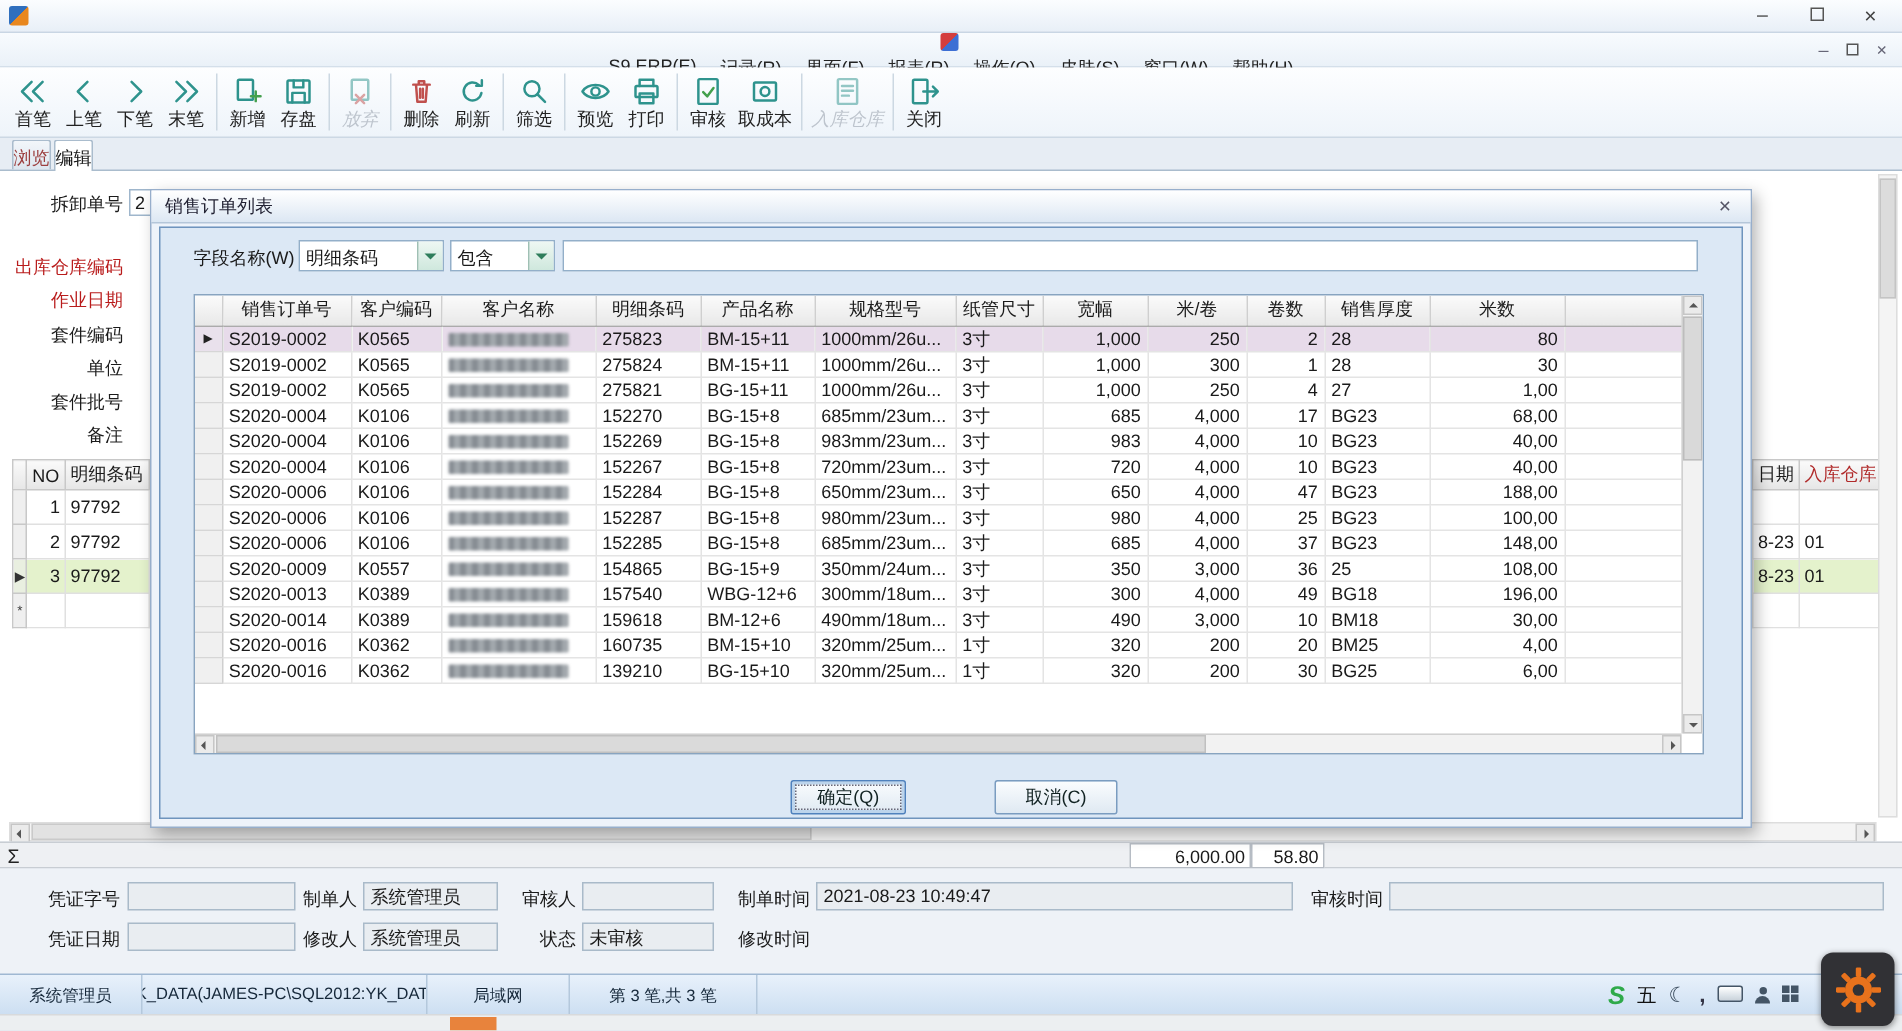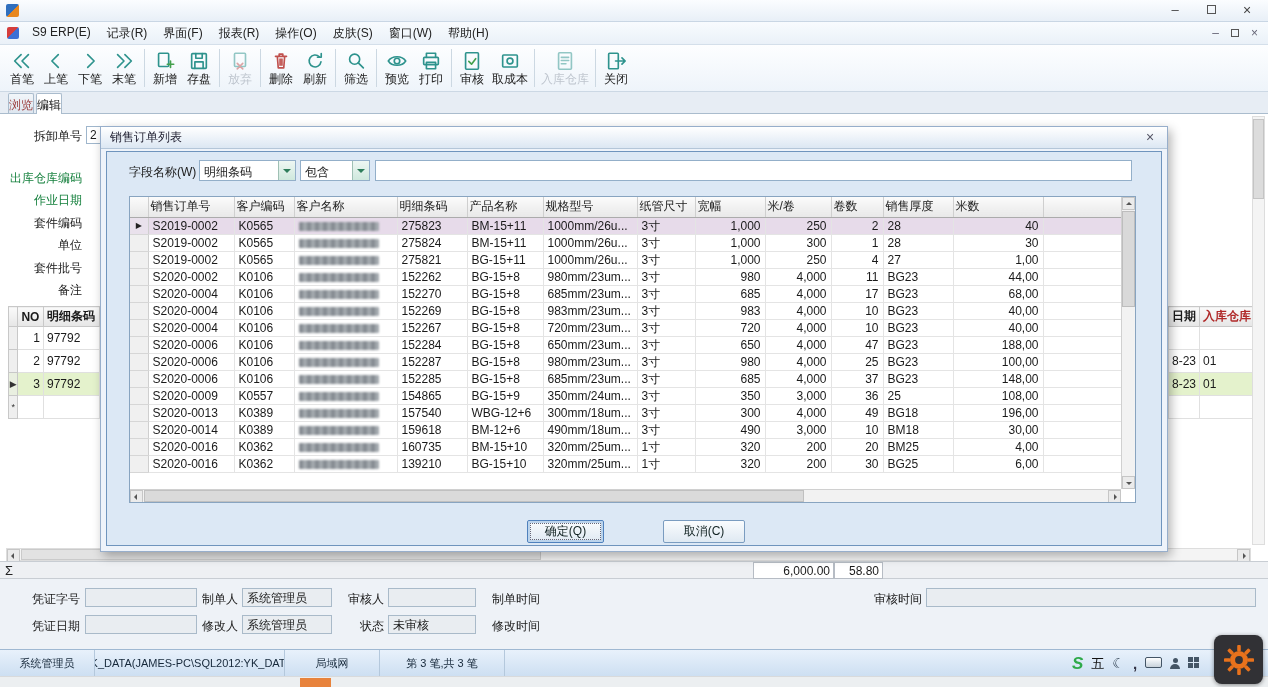--- a/index.html
+++ b/index.html
@@ -10,53 +10,53 @@
   
   .titlebar { position:absolute; top:0; left:0; right:0; height:22px; background:linear-gradient(#fbfdff,#e8eff7); border-bottom:1px solid #c9d6e4; display:flex; align-items:center; padding:0 6px; }
   .app-icon { width:13px; height:13px; margin-right:5px; border-radius:2px; background:linear-gradient(135deg,#2f6fbe 50%,#e8871e 50%); flex:0 0 auto; }
   .wtitle { font-size:12px; color:#333; white-space:nowrap; }
   .wc { position:absolute; top:0; width:34px; height:21px; text-align:center; line-height:20px; color:#444; font-size:13px; cursor:default; }
   .wc-min { right:76px; } .wc-max { right:40px; } .wc-close { right:4px; font-size:14px; }
   .maxbox { display:inline-block; width:9px; height:9px; border:1px solid #555; margin-top:5px; }
   .maxbox.small { width:8px; height:8px; margin-top:4px; }
 
   
-  .menubar { position:absolute; top:22px; left:0; right:0; height:23px; background:linear-gradient(#f8fbfe,#eaf1f8); border-bottom:1px solid #d4dfea; display:flex; align-items:center; padding:0 4px; }
+  .menubar { position:absolute; top:22px; left:0; right:0; height:23px; background:linear-gradient(#f8fbfe,#eaf1f8); border-bottom:1px solid #d4dfea; display:flex; align-items:center; padding:0 4px;flex-direction:column; }
   .menu-logo { width:12px; height:12px; margin:0 5px 0 3px; background:linear-gradient(135deg,#d43d3d 50%,#3d6fd4 50%); border-radius:2px; flex:0 0 auto; }
   .menu-items { display:flex; }
   .mitem { padding:3px 8px; font-size:12px; color:#222; white-space:nowrap; }
   .mdi-controls { position:absolute; right:10px; top:3px; display:flex; gap:12px; color:#667; font-size:12px; align-items:center; }
 
   
   .toolbar { position:absolute; top:45px; left:0; right:0; height:47px; background:linear-gradient(#fdfeff,#eef4fa); border-bottom:1px solid #ccd8e4; display:flex; align-items:center; padding:0 5px; }
   .tbtn { display:flex; flex-direction:column; align-items:center; justify-content:center; min-width:34px; padding:2px 3px; gap:1px; }
   .tb-svg { width:22px; height:22px; }
   .tb-svg * { stroke:#2e938d; fill:none; stroke-width:1.8; stroke-linecap:round; stroke-linejoin:round; }
   .tb-svg .g { stroke:#44a04d; }
   .tb-svg .r { stroke:#c0504d; }
   .tlabel { font-size:12px; color:#222; line-height:13px; white-space:nowrap; }
   .tbtn.disabled { opacity:.5; }
-  .tbtn.disabled .tlabel { color:#8a93a0; }
+  .tbtn.disabled .tlabel { color:#8a93a0;font-style:italic; }
   .tsep { width:1px; height:38px; background:#ccd8e2; margin:0 3px; flex:0 0 auto; }
 
   
   .tabstrip { position:absolute; top:92px; left:0; right:0; height:22px; background:#e7edf4; border-bottom:1px solid #aabccd; padding-left:8px; display:flex; align-items:flex-end; }
   .tab { padding:3px 0 2px; font-size:12px; border:1px solid #aabccd; border-bottom:none; background:linear-gradient(#f2f6fa,#dde6ef); color:#9c3f3f; margin-right:2px; border-radius:2px 2px 0 0; height:20px; white-space:nowrap; }
   .tab.active { background:#fff; color:#111; position:relative; top:1px; height:21px; }
 
   
   .main { position:absolute; top:114px; left:0; right:0; height:447px; background:#fff; }
   .flabel { position:absolute; left:0; width:82px; text-align:right; font-size:12px; color:#1a1a1a; white-space:nowrap; }
-  .flabel.red { color:#15803d; }
+  .flabel.red { color:#b91c1c; }
   .sliver-input { position:absolute; left:86px; top:12px; width:40px; height:18px; border:1px solid #9fb6cc; background:#fff; padding:1px 3px; font-size:12px; }
 
   .bgl { position:absolute; left:8px; top:192px; width:92px; overflow:hidden; }
   .bgr { position:absolute; left:1168px; top:192px; width:84px; overflow:hidden; }
   .bgl table, .bgr table { border-collapse:collapse; table-layout:fixed; }
-  .bg-th { background:linear-gradient(#fafafa,#e6e6e6); border:1px solid #c8c8c8; font-weight:bold; font-size:12px; height:20px; padding:0 3px; overflow:hidden; white-space:nowrap; text-align:left; }
+  .bg-th { background:linear-gradient(#fafafa,#e6e6e6); border:1px solid #c8c8c8; font-weight:normal; font-size:12px; height:20px; padding:0 3px; overflow:hidden; white-space:nowrap; text-align:left; }
   .bg-th.red { color:#b02a2a; }
   .bg-td { border:1px solid #e0e0e0; font-size:12px; height:23px; padding:0 3px; overflow:hidden; white-space:nowrap; background:#fff; }
   .bg-td.selcell { background:#efefef; border-color:#c8c8c8; text-align:center; font-size:9px; color:#333; padding:0; }
   .bg-td.no { text-align:right; }
   tr.green .bg-td { background:#e4f2cc; }
   tr.green .bg-td.selcell { background:#e9efe0; }
 
   .main-vsb { position:absolute; right:3px; top:2px; bottom:16px; width:13px; background:#f4f4f4; border:1px solid #ddd; }
   .main-vsb .v-thumb { position:absolute; left:0; top:2px; width:11px; height:80px; background:#dcdcdc; border:1px solid #c4c4c4; }
   .main-hsb { position:absolute; left:6px; right:17px; bottom:0; height:13px; background:#f4f4f4; border:1px solid #ddd; }
@@ -77,21 +77,21 @@
   .flt-label { position:absolute; left:22px; top:12px; font-size:12px; }
   .combo { position:absolute; top:8px; height:21px; background:#fff; border:1px solid #93afc9; display:flex; }
   .c1 { left:92px; width:97px; } .c2 { left:193px; width:70px; }
   .ctxt { flex:1; padding:3px 4px; font-size:12px; overflow:hidden; white-space:nowrap; }
   .cdd { width:17px; background:linear-gradient(#eef7f3,#cfe8dd); border-left:1px solid #9fc0b4; position:relative; flex:0 0 auto; }
   .cdd i { position:absolute; left:4px; top:8px; border:4px solid transparent; border-top-color:#2e7d5b; border-bottom:none; }
   .flt-input { position:absolute; left:268px; top:8px; width:757px; height:21px; border:1px solid #93afc9; background:#fff; padding:0 4px; font:12px "Liberation Sans","DejaVu Sans",sans-serif; }
 
   .ggrid { position:absolute; left:22px; top:44px; width:1007px; height:307px; background:#fff; border:1px solid #88a4c0; overflow:hidden; }
   #dlg-table { border-collapse:collapse; table-layout:fixed; width:991px; }
-  #dlg-table th { background:linear-gradient(#fbfbfb,#e8e8e8); border-right:1px solid #cfcfcf; border-bottom:1px solid #ababab; height:20px; font-weight:normal; font-size:12px; text-align:left; overflow:hidden; white-space:nowrap; padding:0 2px; }
+  #dlg-table th { background:linear-gradient(#fbfbfb,#e8e8e8); border-right:1px solid #cfcfcf; border-bottom:1px solid #ababab; height:20px; font-weight:normal; font-size:12px; text-align:center; overflow:hidden; white-space:nowrap; padding:0 2px; }
   #dlg-table td { border-right:1px solid #e4e4e4; border-bottom:1px solid #e4e4e4; height:16px; line-height:16px; font-size:12px; padding:0 4px; overflow:hidden; white-space:nowrap; background:#fff; }
   #dlg-table td.selc { background:#f0f0f0; border-right:1px solid #cfcfcf; border-bottom:1px solid #d6d6d6; text-align:center; font-size:8px; color:#222; padding:0; }
   #dlg-table td.num { text-align:right; }
   #dlg-table tr.sel td { background:#e7dbea; }
   #dlg-table tr.sel td.selc { background:#e9e1ec; }
   .blurbar { display:inline-block; width:80px; height:9px; background:repeating-linear-gradient(90deg,#878d93 0 4px,#a2a8ad 4px 8px); filter:blur(1.2px); vertical-align:middle; border-radius:1px; }
 
   .vsb { position:absolute; right:0; top:0; width:14px; bottom:13px; background:#f2f2f2; border-left:1px solid #d0d0d0; }
   .vsb .v-thumb { position:absolute; left:0; top:14px; width:13px; height:96px; background:#d9d9d9; border:1px solid #bdbdbd; }
   .hsb2 { position:absolute; left:0; right:14px; bottom:0; height:13px; background:#f2f2f2; border-top:1px solid #d0d0d0; }
@@ -440,21 +440,21 @@
                   <td>K0565</td>
                   <td><span class="blurbar"></span></td>
                   <td class="">275823</td>
                   <td class="">BM-15+11</td>
                   <td class="">1000mm/26u...</td>
                   <td class="">3寸</td>
                   <td class="num">1,000</td>
                   <td class="num">250</td>
                   <td class="num">2</td>
                   <td class="">28</td>
-                  <td class="num">40</td>
+                  <td class="num">80</td>
                   <td></td>
                 </tr>
                 <tr>
                   <td class="selc"></td>
                   <td>S2019-0002</td>
                   <td>K0565</td>
                   <td><span class="blurbar"></span></td>
                   <td class="">275824</td>
                   <td class="">BM-15+11</td>
                   <td class="">1000mm/26u...</td>
@@ -473,36 +473,20 @@
                   <td><span class="blurbar"></span></td>
                   <td class="">275821</td>
                   <td class="">BG-15+11</td>
                   <td class="">1000mm/26u...</td>
                   <td class="">3寸</td>
                   <td class="num">1,000</td>
                   <td class="num">250</td>
                   <td class="num">4</td>
                   <td class="">27</td>
                   <td class="num">1,00</td>
-                  <td></td>
-                </tr>
-                <tr>
-                  <td class="selc"></td>
-                  <td>S2020-0002</td>
-                  <td>K0106</td>
-                  <td><span class="blurbar"></span></td>
-                  <td class="">152262</td>
-                  <td class="">BG-15+8</td>
-                  <td class="">980mm/23um...</td>
-                  <td class="">3寸</td>
-                  <td class="num">980</td>
-                  <td class="num">4,000</td>
-                  <td class="num">11</td>
-                  <td class="">BG23</td>
-                  <td class="num">44,00</td>
                   <td></td>
                 </tr>
                 <tr>
                   <td class="selc"></td>
                   <td>S2020-0004</td>
                   <td>K0106</td>
                   <td><span class="blurbar"></span></td>
                   <td class="">152270</td>
                   <td class="">BG-15+8</td>
                   <td class="">685mm/23um...</td>
@@ -701,20 +685,21 @@
   </div>
 
   <div class="footer">
     <span class="flbl" style="left:24px;top:12px;width:56px">凭证字号</span>
     <span class="finput" style="left:85px;top:9px;width:112px"></span>
     <span class="flbl" style="left:196px;top:12px;width:42px">制单人</span>
     <span class="finput" style="left:242px;top:9px;width:90px">系统管理员</span>
     <span class="flbl" style="left:342px;top:12px;width:42px">审核人</span>
     <span class="finput" style="left:388px;top:9px;width:88px"></span>
     <span class="flbl" style="left:486px;top:12px;width:54px">制单时间</span>
+    <span class="finput" style="left:544px;top:9px;width:318px">2021-08-23 10:49:47</span>
     <span class="flbl" style="left:868px;top:12px;width:54px">审核时间</span>
     <span class="finput" style="left:926px;top:9px;width:330px"></span>
 
     <span class="flbl" style="left:24px;top:39px;width:56px">凭证日期</span>
     <span class="finput" style="left:85px;top:36px;width:112px"></span>
     <span class="flbl" style="left:196px;top:39px;width:42px">修改人</span>
     <span class="finput" style="left:242px;top:36px;width:90px">系统管理员</span>
     <span class="flbl" style="left:342px;top:39px;width:42px">状态</span>
     <span class="finput" style="left:388px;top:36px;width:88px">未审核</span>
     <span class="flbl" style="left:486px;top:39px;width:54px">修改时间</span>

